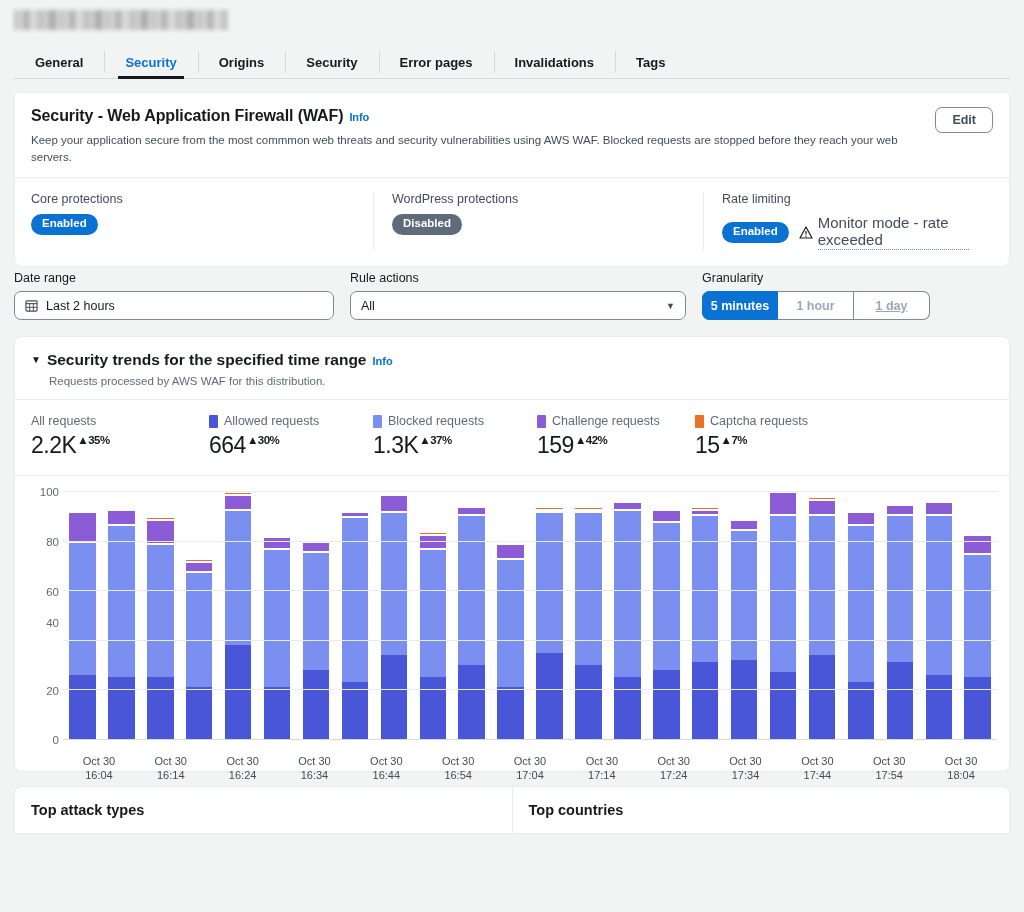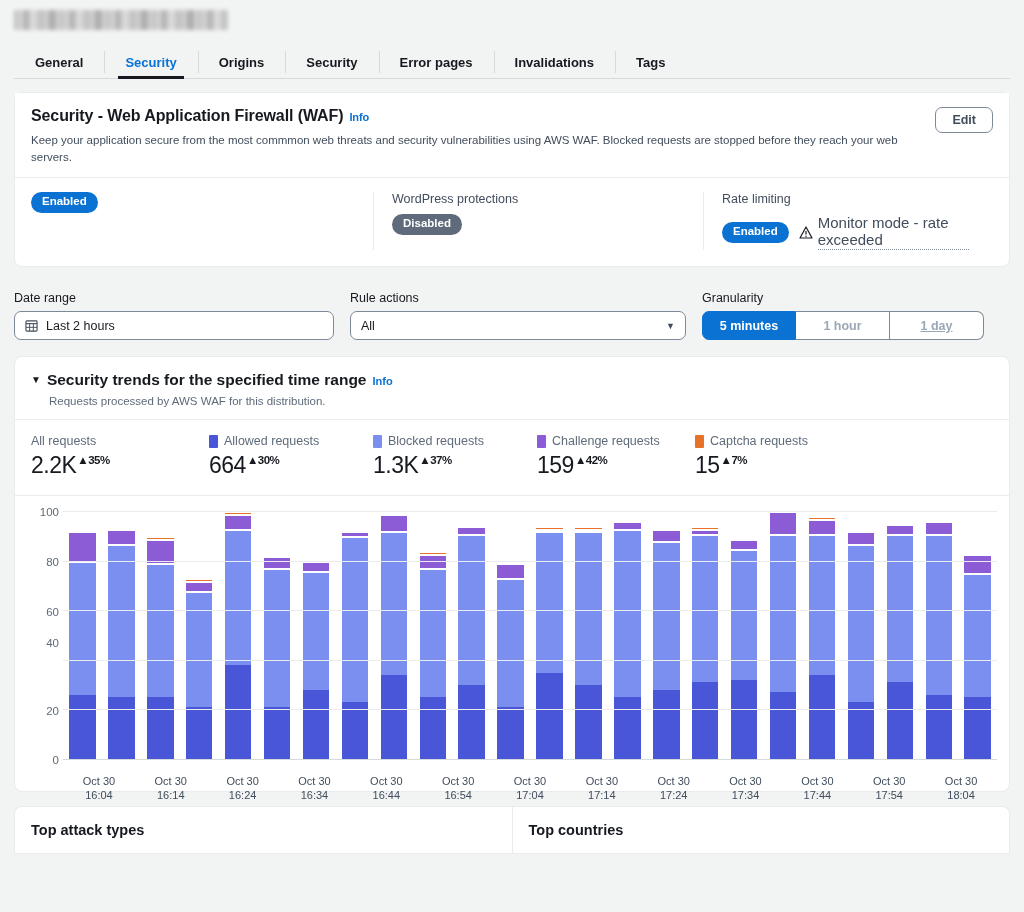--- a/index.html
+++ b/index.html
@@ -94,40 +94,40 @@
   .badge.enabled  { background: #0972d3; }
   .badge.disabled { background: #5f6b7a; }
   .warn-row { display: flex; align-items: center; gap: 5px; }
   .warn-text {
     font-size: 15px; color: #414d5c;
     border-bottom: 1px dotted #7d8998; padding-bottom: 1px;
     cursor: pointer;
   }
 
   
-  .filters { display: flex; margin: 24px 14px 0 14px; gap: 0; }
+  .filters { display: flex; margin: 4px 14px 0 14px; gap: 0; }
   .filter-label { font-size: 12.5px; color: #16191f; margin-bottom: 6px; display: block; }
   .fg-date { width: 320px; }
   .fg-rule { width: 336px; margin-left: 16px; }
   .fg-gran { margin-left: 16px; }
   .input-box {
     height: 29px; border: 1px solid #7d8998; border-radius: 7px;
     background: #fff; display: flex; align-items: center;
     padding: 0 10px; gap: 8px; font-size: 12.5px; color: #16191f;
     cursor: pointer;
   }
   .select-box { justify-content: space-between; }
   .caret { font-size: 9px; color: #414d5c; }
   .seg { display: flex; height: 29px; }
   .seg-item {
     border: 1px solid #7d8998; border-left: none;
     background: #fff; color: #9ba7b6;
     font-size: 12.5px; font-weight: 700;
     display: flex; align-items: center; justify-content: center;
-    width: 94px; cursor: pointer;
+    width: 76px; cursor: pointer;
   }
   .seg-item:first-child {
     border-left: 1px solid #0972d3;
     border-radius: 7px 0 0 7px;
   }
   .seg-item:last-child { border-radius: 0 7px 7px 0; text-decoration: underline; }
   .seg-item.active {
     background: #0972d3; border-color: #0972d3; color: #fff;
   }
 
@@ -239,20 +239,21 @@
             <span>Security - Web Application Firewall (WAF)</span>
             <span class="info-link">Info</span>
           </div>
           <div class="container-desc">Keep your application secure from the most commmon web threats and security vulnerabilities using AWS WAF. Blocked requests are stopped before they reach your web servers.</div>
         </div>
         <button class="btn">Edit</button>
       </div>
     </div>
     <div class="waf-protections" id="waf-protections">
         <div class="prot">
+          <div class="prot-label">Core protections</div>
           <div class="prot-row">
             <span class="badge enabled">Enabled</span>
           </div>
         </div>
         <div class="prot">
           <div class="prot-label">WordPress protections</div>
           <div class="prot-row">
             <span class="badge disabled">Disabled</span>
           </div>
         </div>

